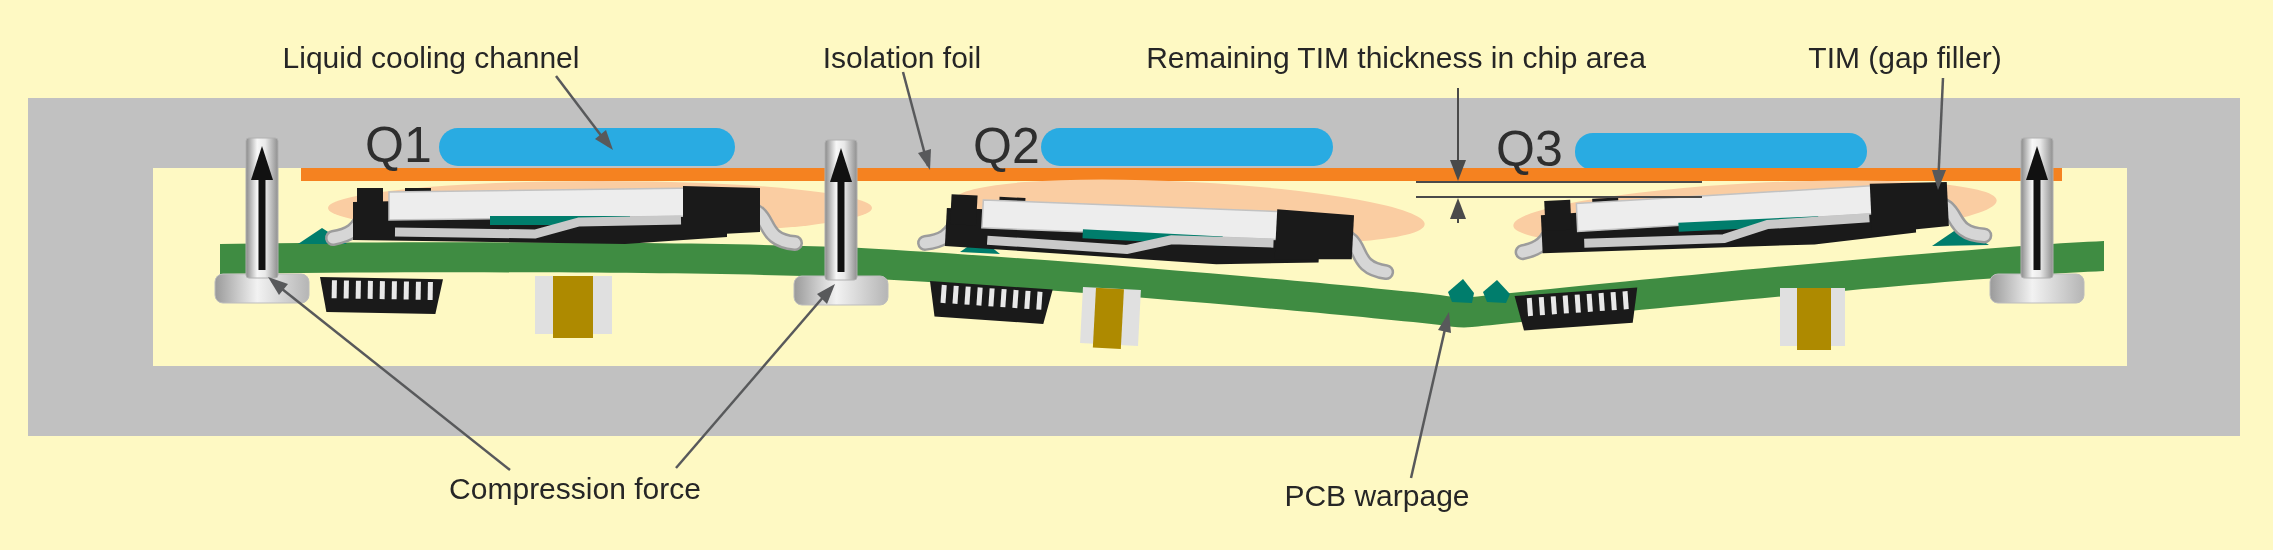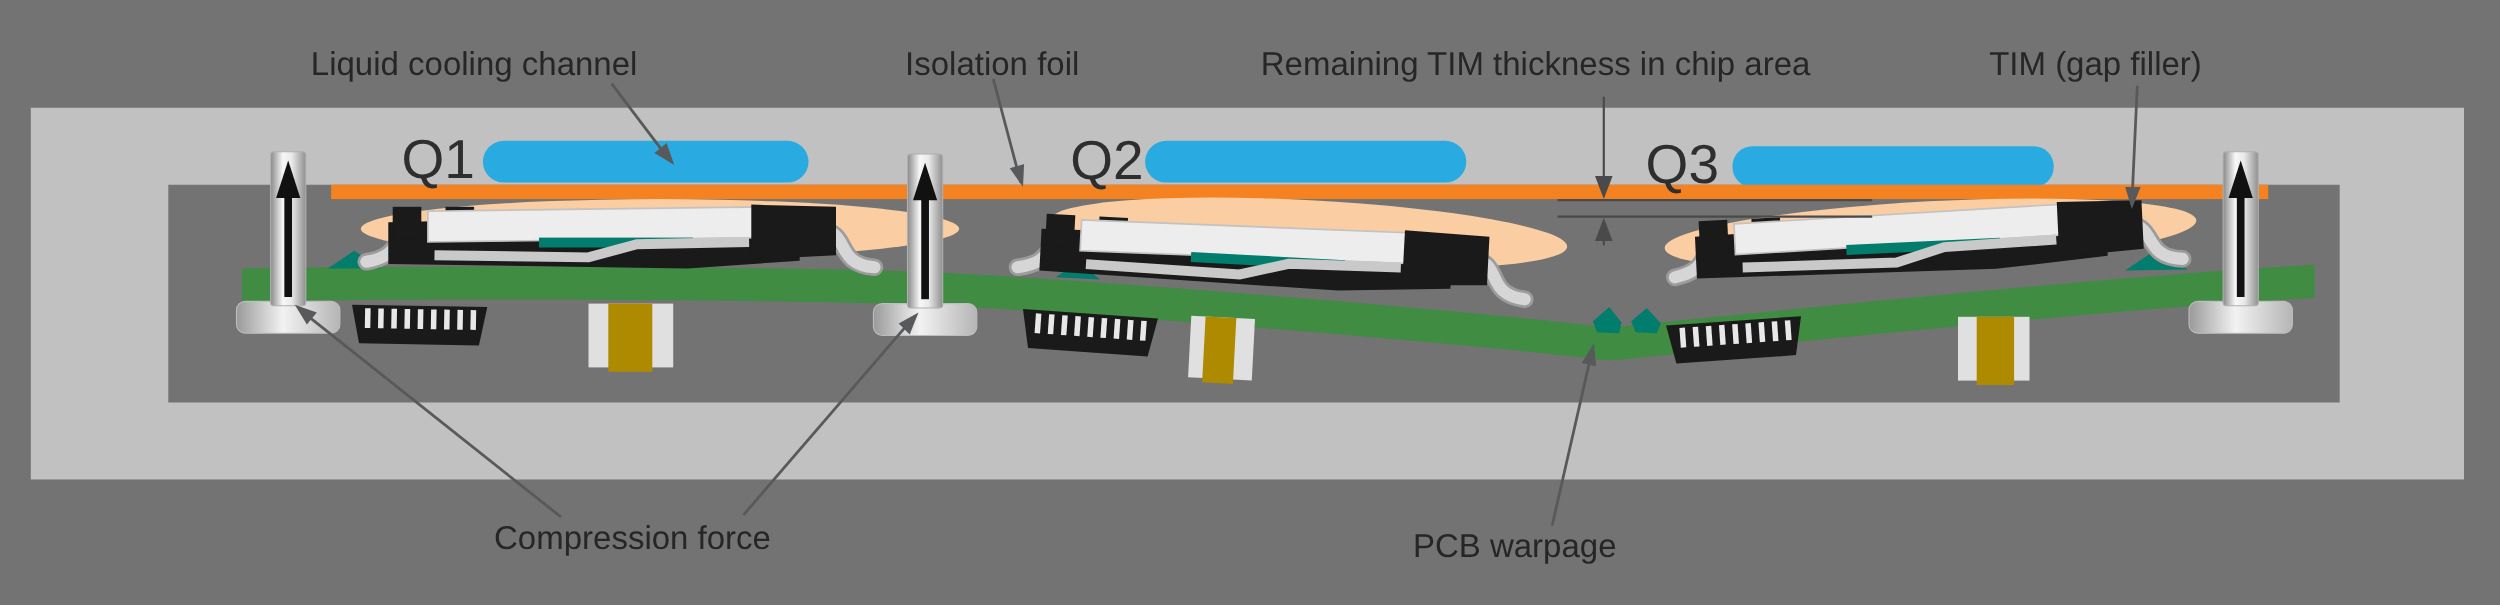--- a/index.html
+++ b/index.html
@@ -1,17 +1,17 @@
 <!DOCTYPE html>
 <html><head>
 <meta charset="utf-8">
 <style>
   html,body{margin:0;padding:0;background:#ffffff;}
   body{font-family:"Liberation Sans", sans-serif;}
-  .stage{position:relative;width:2273px;height:550px;background:#737373;overflow:hidden;}
+  .stage{position:relative;width:2273px;height:550px;background:#fef9c3;overflow:hidden;}
   svg{display:block;}
   text{fill:#262626;}
   .ann{font-size:30px;}
   .qlab{font-size:50px;fill:#2e2e2e;}
 </style>
 </head>
 <body>
 
 <div class="stage">
 <svg width="2273" height="550" viewBox="0 0 2273 550">

